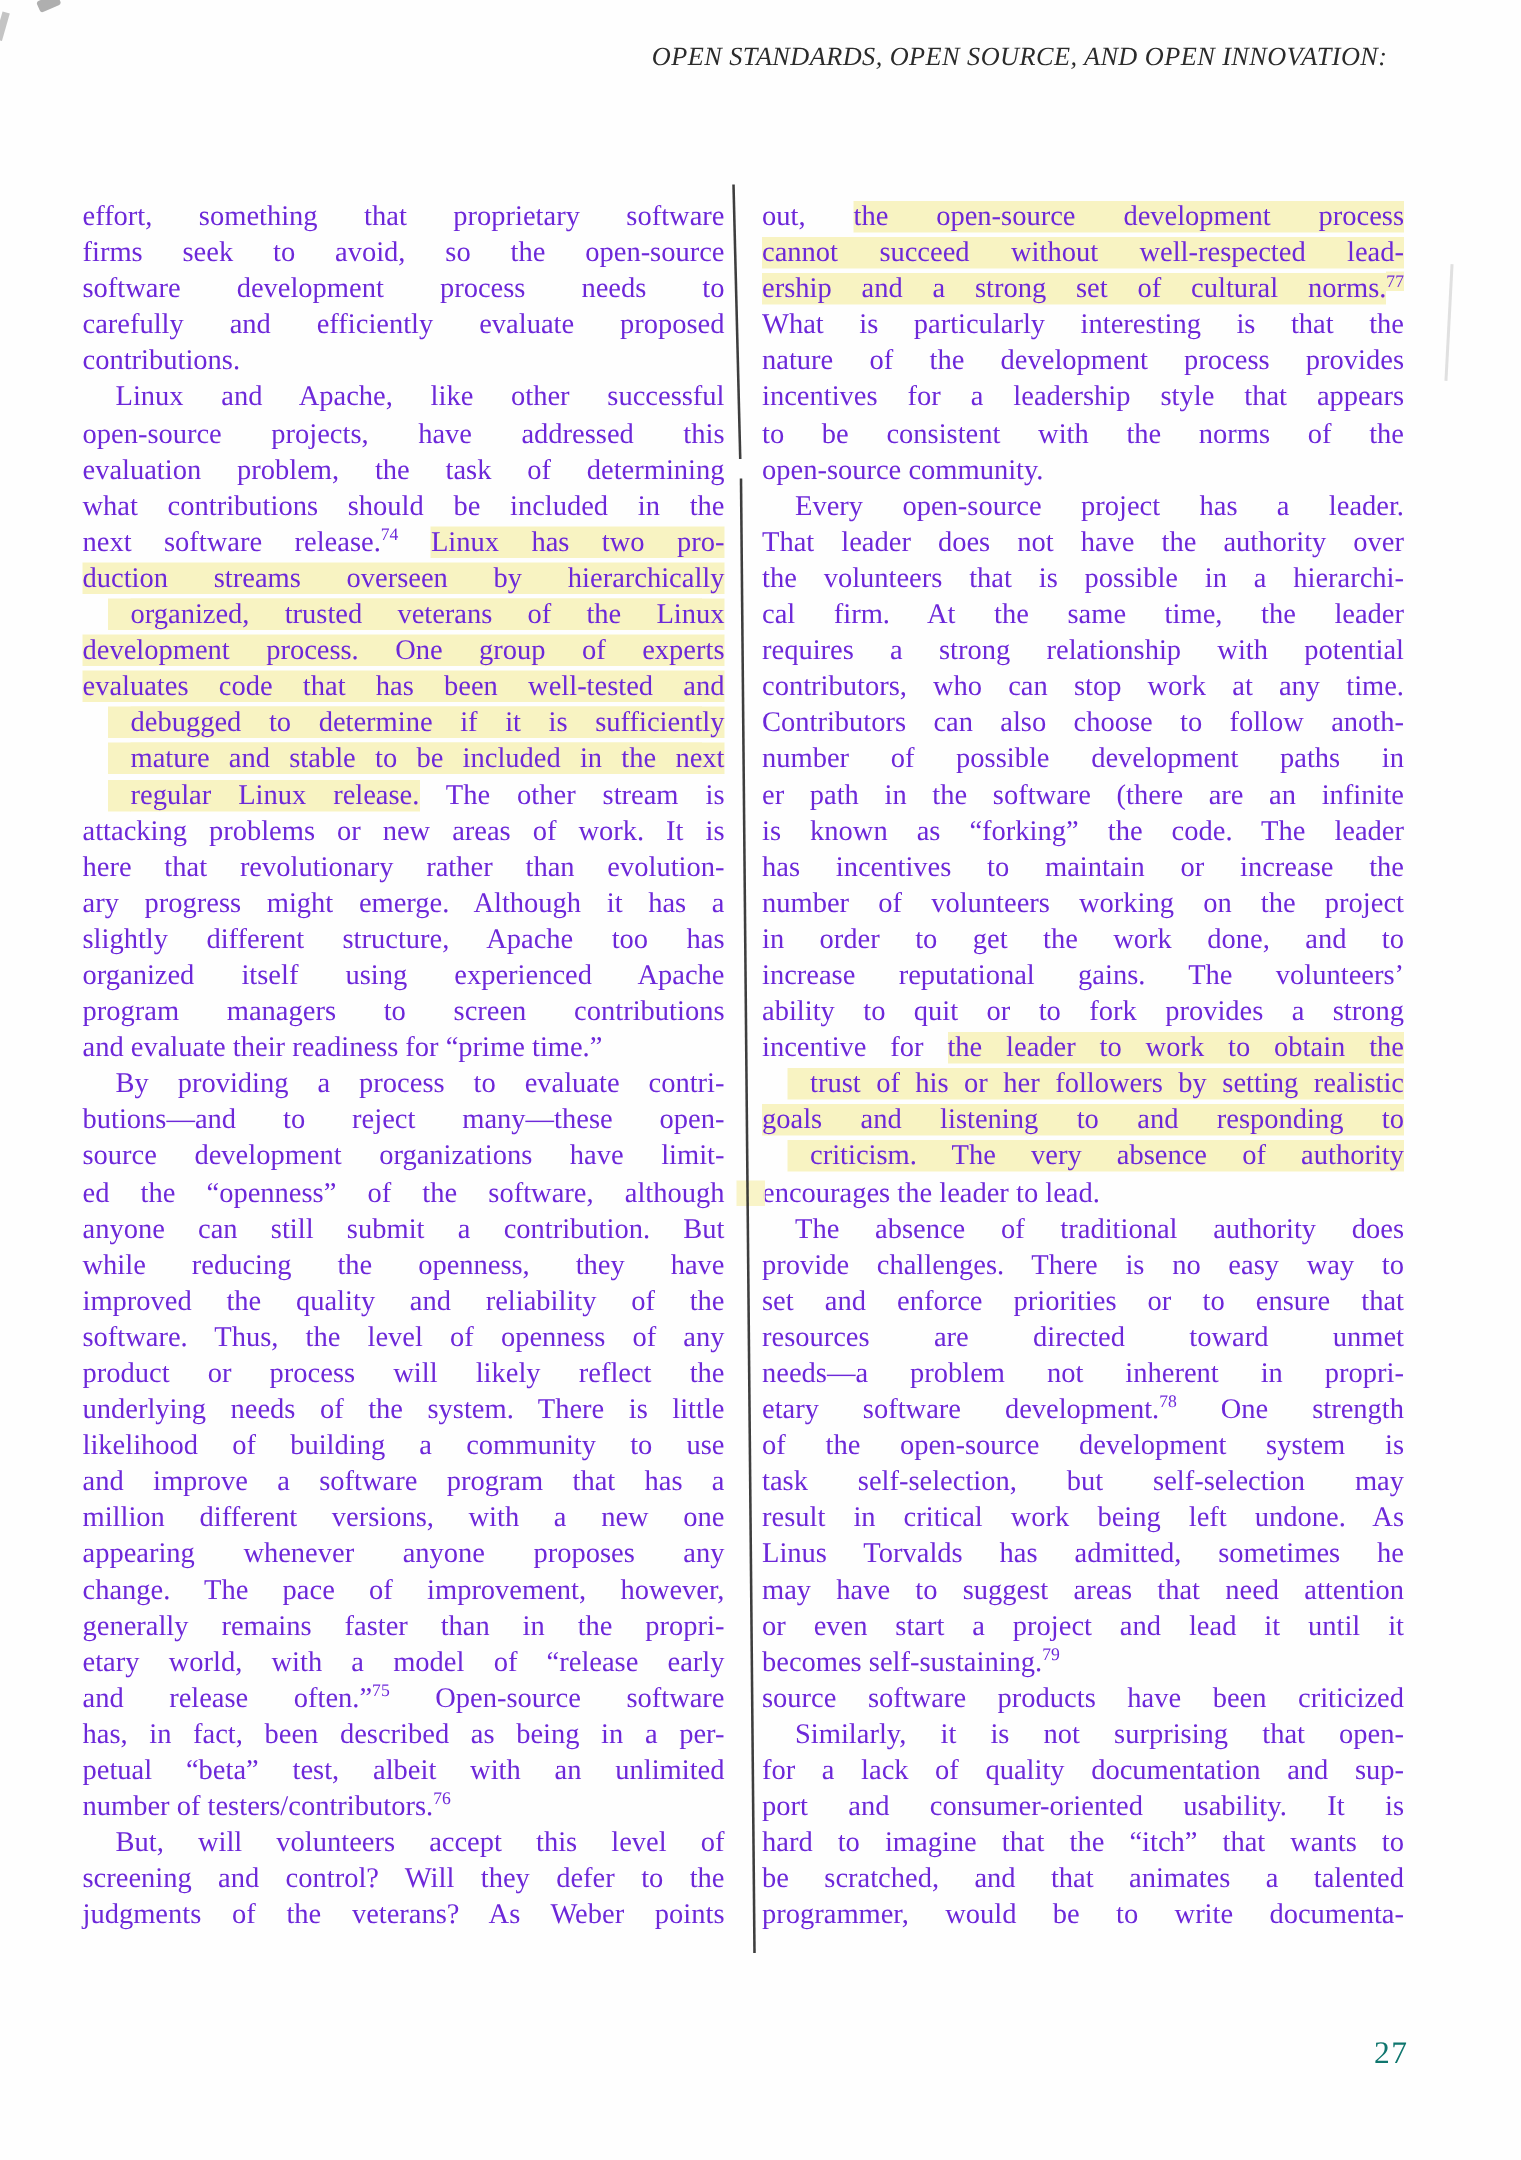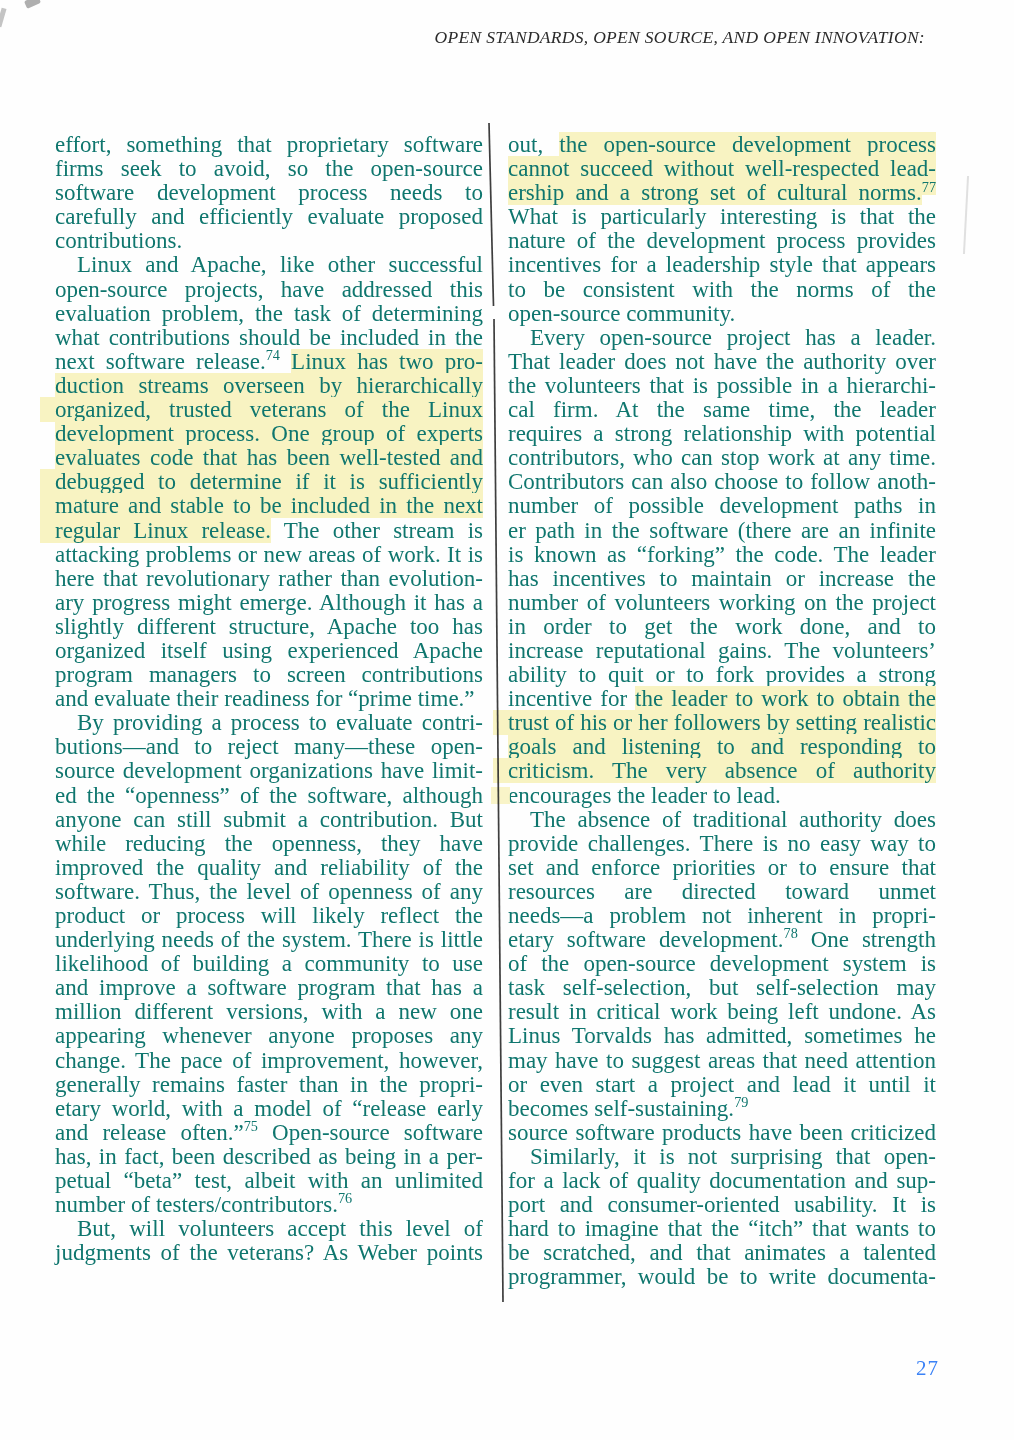--- a/index.html
+++ b/index.html
@@ -7,40 +7,40 @@
     position:relative; width:1014px; height:1440px; background:#fefefe;
     font-family:"Liberation Serif","DejaVu Serif",serif; overflow:hidden;
   }
   .header {
     position:absolute; top:26px; right:89px; text-align:right;
     font-style:italic; font-size:17.5px; line-height:22px;
     color:#2b2b2b; letter-spacing:.3px;
   }
   .col {
     position:absolute; top:133px; width:428px;
-    font-size:23px; line-height:24.1px; color:#0f766e;
+    font-size:19px; line-height:24.1px; color:#6d28d9;
   }
   .col-left  { left:55px; }
   .col-right { left:508px; }
   .line {
     position:relative; height:24.1px; overflow:visible;
     text-align:justify; text-align-last:justify; text-justify:inter-word;
   }
   .line.end { text-align-last:left; }
   .line.ind { text-indent:22px; }
   sup { font-size:.62em; line-height:0; vertical-align:super; }
   .hl { background:var(--hl); box-decoration-break:clone; }
-  .hl.ov { box-shadow:-15px 0 0 0 var(--hl); }
+  .hl.ov { box-shadow:-15px 0 0 0 var(--hl);margin-left:32px; }
   .line.blob::before {
     content:""; position:absolute; left:-17px; top:3px; width:19px; height:17px;
     background:var(--hl); opacity:.9;
   }
   .pageno {
     position:absolute; left:916px; top:1356px;
-    font-size:21px; color:#3b82f6; letter-spacing:1px;
+    font-size:21px; color:#0f766e; letter-spacing:1px;
   }
   .divider { position:absolute; left:0; top:0; pointer-events:none; }
   .speck1 { position:absolute; left:25px; top:-2px; width:15px; height:8px;
     background:#6e6e6e; opacity:.55; transform:rotate(-24deg); border-radius:2px; }
   .speck2 { position:absolute; left:-1px; top:8px; width:5px; height:19px;
     background:#8a8a8a; opacity:.5; transform:rotate(16deg); }
   .smudge { position:absolute; left:965px; top:176px; width:2px; height:78px;
     background:#9a9a9a; opacity:.3; transform:rotate(3deg); }
 </style>
 </head>
@@ -92,20 +92,21 @@
       <div class="line"><span>million different versions, with a new one</span></div>
       <div class="line"><span>appearing whenever anyone proposes any</span></div>
       <div class="line"><span>change. The pace of improvement, however,</span></div>
       <div class="line"><span>generally remains faster than in the propri-</span></div>
       <div class="line"><span>etary world, with a model of “release early</span></div>
       <div class="line"><span>and release often.”</span><sup>75</sup><span> Open-source software</span></div>
       <div class="line"><span>has, in fact, been described as being in a per-</span></div>
       <div class="line"><span>petual “beta” test, albeit with an unlimited</span></div>
       <div class="line end"><span>number of testers/contributors.</span><sup>76</sup></div>
       <div class="line ind"><span>But, will volunteers accept this level of</span></div>
+      <div class="line"><span>screening and control? Will they defer to the</span></div>
       <div class="line"><span>judgments of the veterans? As Weber points</span></div>
     </div>
   <div class="col col-right" id="col-right">
       <div class="line"><span>out, </span><span class="hl">the open-source development process</span></div>
       <div class="line"><span class="hl">cannot succeed without well-respected lead-</span></div>
       <div class="line"><span class="hl">ership and a strong set of cultural norms.</span><sup class="hl">77</sup></div>
       <div class="line"><span>What is particularly interesting is that the</span></div>
       <div class="line"><span>nature of the development process provides</span></div>
       <div class="line"><span>incentives for a leadership style that appears</span></div>
       <div class="line"><span>to be consistent with the norms of the</span></div>

